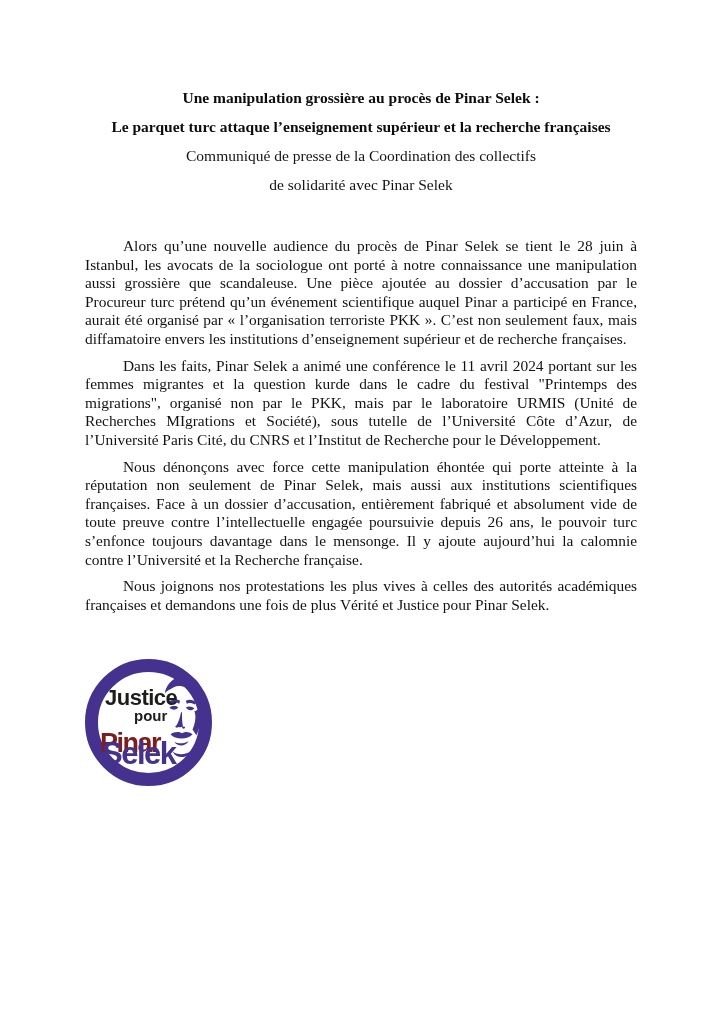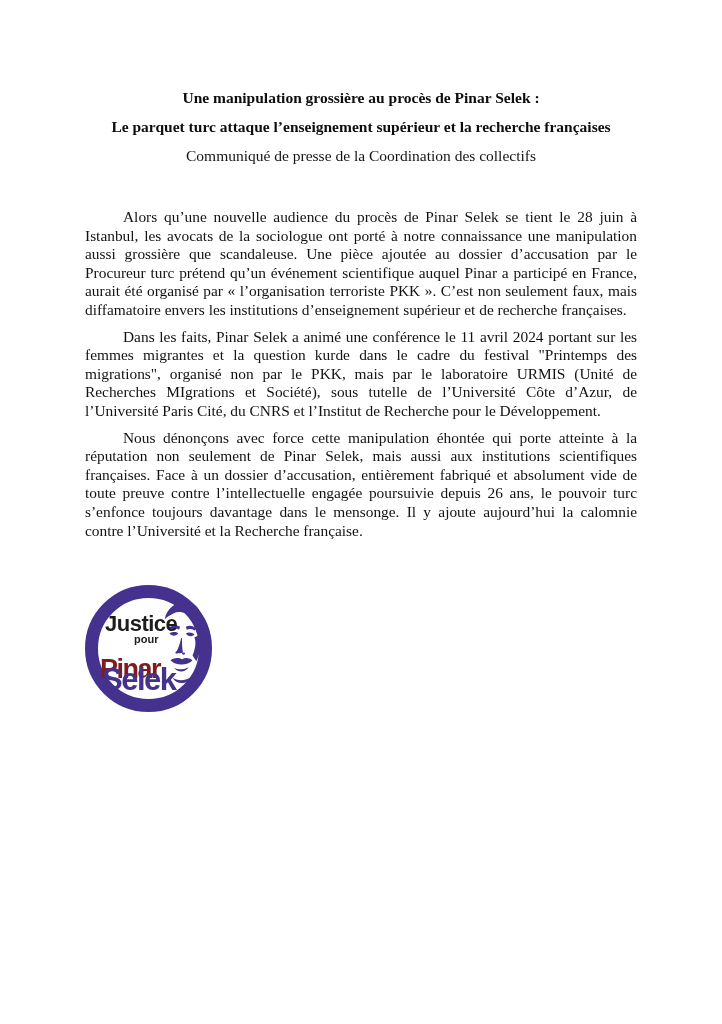--- a/index.html
+++ b/index.html
@@ -60,21 +60,21 @@
   .lw { position: absolute; white-space: nowrap; line-height: 1; }
   .lw-justice {
     left: 7px; top: 15px;
     font-size: 22px;
     letter-spacing: -0.5px;
     color: #1d1d1b;
     z-index: 2;
   }
   .lw-pour {
     left: 36px; top: 36px;
-    font-size: 11px;
+    font-size: 15px;
     color: #1d1d1b;
     z-index: 2;
   }
   .lw-pinar {
     left: 2px; top: 58px;
     font-size: 27px;
     letter-spacing: -1.5px;
     color: #7f1d1d;
     z-index: 2;
   }
@@ -96,26 +96,28 @@
 </style>
 </head>
 <body>
 
 <div class="page">
 
   <header class="doc-header">
     <div class="title">Une manipulation grossière au procès de Pinar Selek :</div>
     <div class="title">Le parquet turc attaque l’enseignement supérieur et la recherche françaises</div>
     <div class="subtitle">Communiqué de presse de la Coordination des collectifs</div>
+    <div class="subtitle">de solidarité avec Pinar Selek</div>
   </header>
 
   <main class="doc-body">
     <p>Alors qu’une nouvelle audience du procès de Pinar Selek se tient le 28 juin à Istanbul, les avocats de la sociologue ont porté à notre connaissance une manipulation aussi grossière que scandaleuse. Une pièce ajoutée au dossier d’accusation par le Procureur turc prétend qu’un événement scientifique auquel Pinar a participé en France, aurait été organisé par « l’organisation terroriste PKK ». C’est non seulement faux, mais diffamatoire envers les institutions d’enseignement supérieur et de recherche françaises.</p>
     <p>Dans les faits, Pinar Selek a animé une conférence le 11 avril 2024 portant sur les femmes migrantes et la question kurde dans le cadre du festival "Printemps des migrations", organisé non par le PKK, mais par le laboratoire URMIS (Unité de Recherches MIgrations et Société), sous tutelle de l’Université Côte d’Azur, de l’Université Paris Cité, du CNRS et l’Institut de Recherche pour le Développement.</p>
     <p>Nous dénonçons avec force cette manipulation éhontée qui porte atteinte à la réputation non seulement de Pinar Selek, mais aussi aux institutions scientifiques françaises. Face à un dossier d’accusation, entièrement fabriqué et absolument vide de toute preuve contre l’intellectuelle engagée poursuivie depuis 26 ans, le pouvoir turc s’enfonce toujours davantage dans le mensonge. Il y ajoute aujourd’hui la calomnie contre l’Université et la Recherche française.</p>
+    <p>Nous joignons nos protestations les plus vives à celles des autorités académiques françaises et demandons une fois de plus Vérité et Justice pour Pinar Selek.</p>
   </main>
 
   <div class="logo-wrap">
     <div class="logo-circle">
       <div class="lw lw-justice">Justice</div>
       <div class="lw lw-pour">pour</div>
       <div class="lw lw-pinar">Pinar</div>
       <div class="lw lw-selek">Şelek</div>
       <svg class="face-svg" viewBox="0 0 46 92" xmlns="http://www.w3.org/2000/svg" aria-hidden="true">
         <g fill="#45318e">

